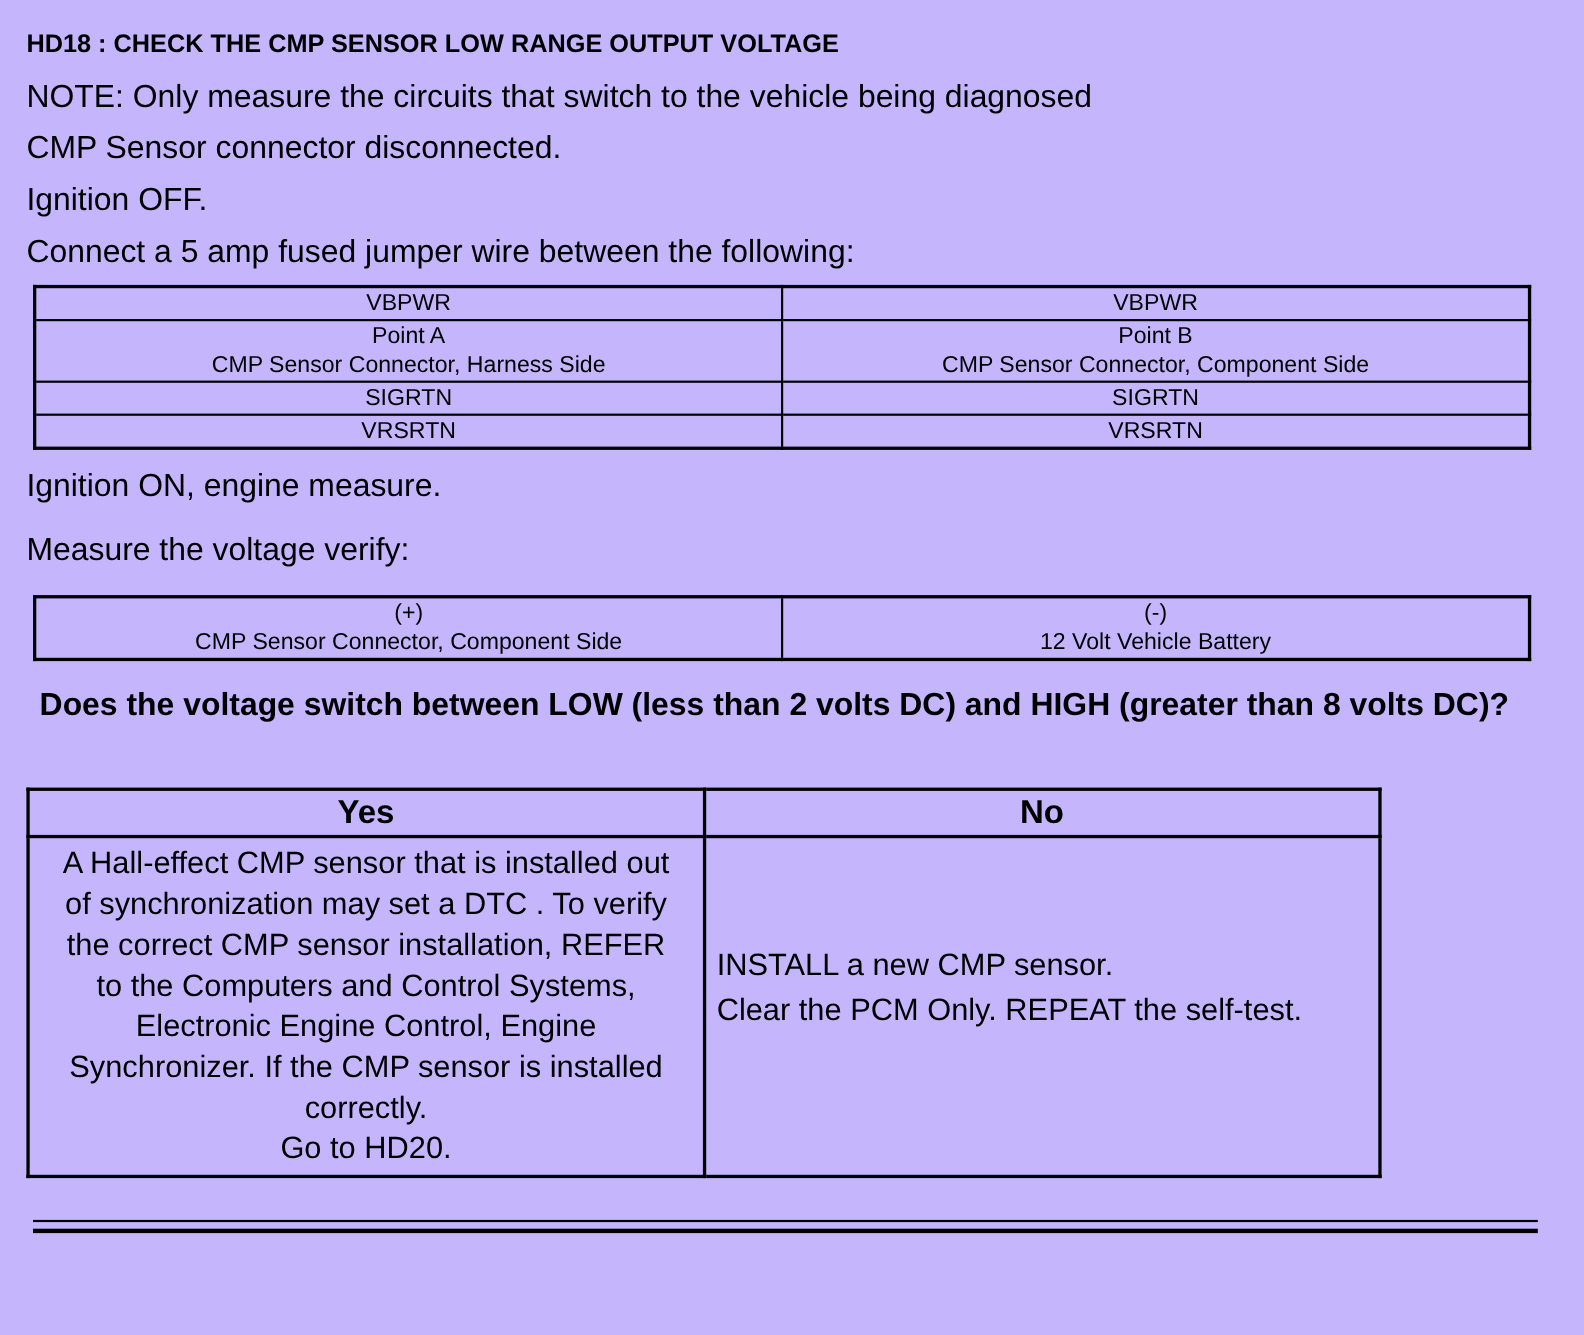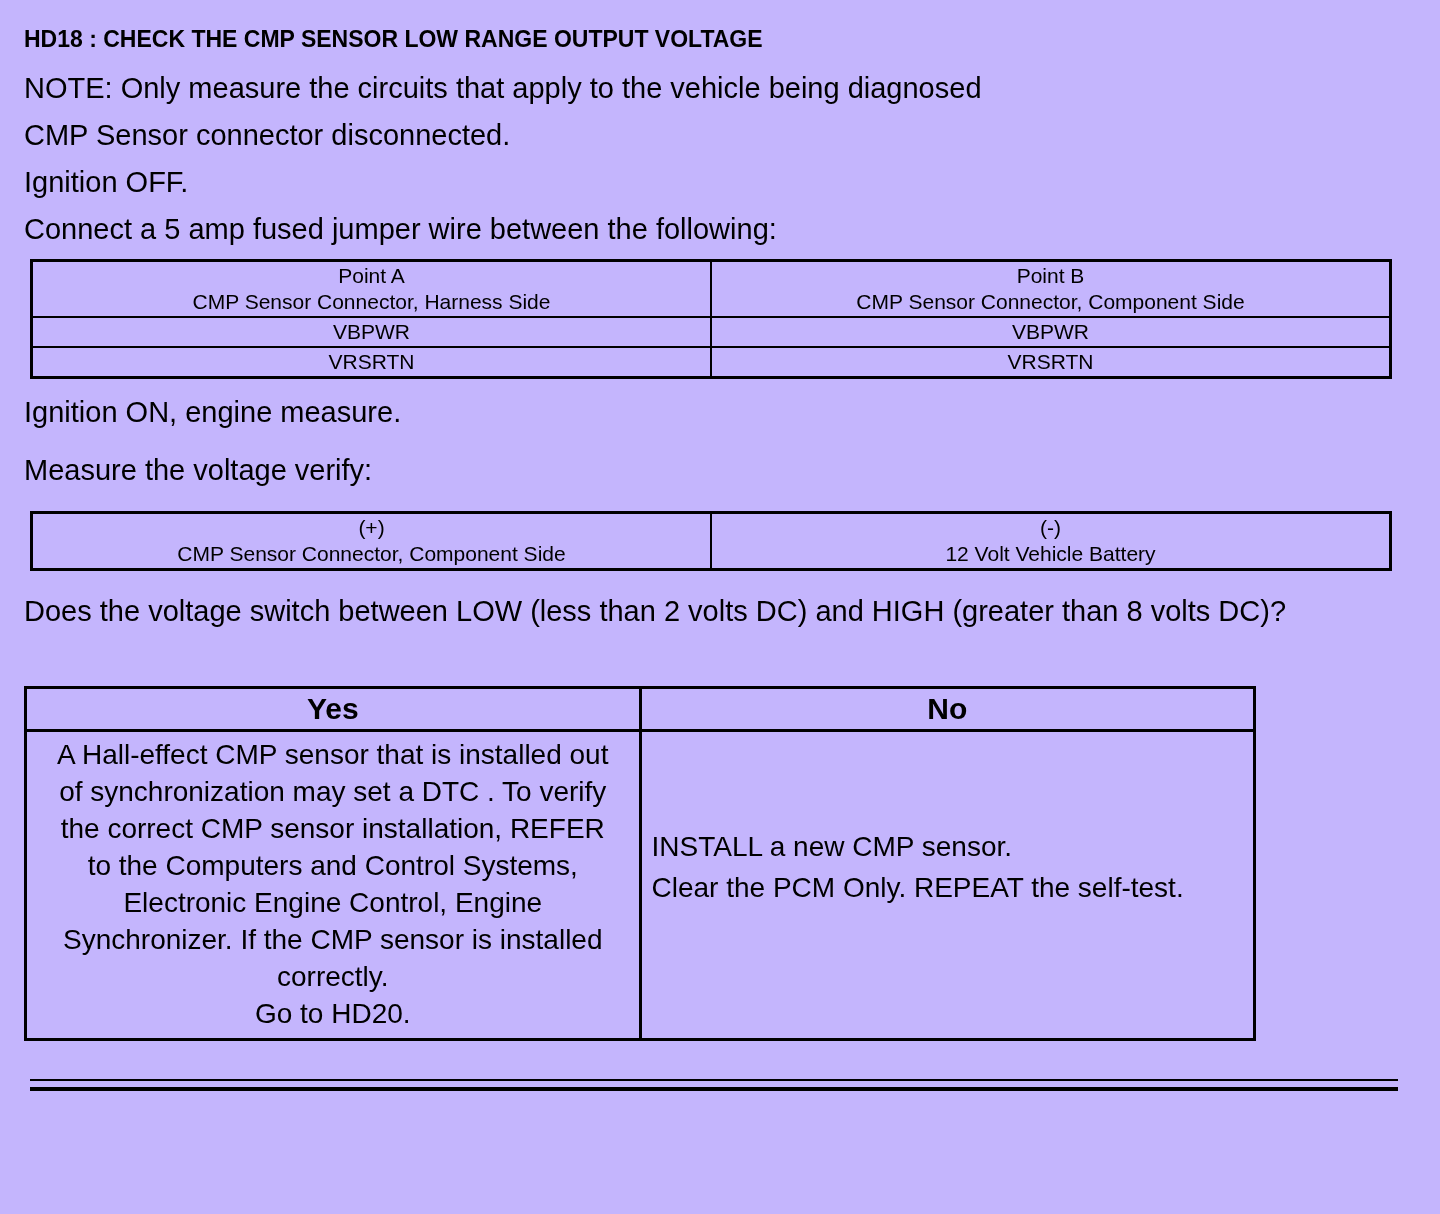--- a/index.html
+++ b/index.html
@@ -69,64 +69,68 @@
   .no-cell {
     font-size: 28px;
     line-height: 41px;
     text-align: left;
     vertical-align: middle;
     padding: 4px 10px 40px 10px;
     white-space: pre-line;
   }
   .question {
     font-size: 29px;
-    font-weight: normal;
+    font-weight: bold;
     line-height: 37px;
-    margin: 22px 0 0 0;
+    margin: 22px 0 0 12px;
     width: 1380px;
   }
   .bottom-rule {
     width: 1368px;
     height: 6px;
     margin: 38px 0 0 6px;
     border-top: 2px solid #000;
     border-bottom: 4px solid #000;
   }
 </style>
 </head>
 <body>
 
 <div class="page">
 
   <h1 class="title">HD18 : CHECK THE CMP SENSOR LOW RANGE OUTPUT VOLTAGE</h1>
 
-  <p class="body-line">NOTE: Only measure the circuits that apply to the vehicle being diagnosed</p>
+  <p class="body-line">NOTE: Only measure the circuits that switch to the vehicle being diagnosed</p>
   <p class="body-line">CMP Sensor connector disconnected.</p>
   <p class="body-line">Ignition OFF.</p>
   <p class="body-line">Connect a 5 amp fused jumper wire between the following:</p>
 
   <table class="data-table">
     <colgroup>
         <col style="width:50%">
         <col style="width:50%">
       </colgroup>
     <tbody>
       <tr>
+        <td>VBPWR</td>
+        <td>VBPWR</td>
+      </tr>
+      <tr>
         <td>
           <span class="hdr-line">Point A</span>
           <span class="hdr-line">CMP Sensor Connector, Harness Side</span>
         </td>
         <td>
           <span class="hdr-line">Point B</span>
           <span class="hdr-line">CMP Sensor Connector, Component Side</span>
         </td>
       </tr>
       <tr>
-        <td>VBPWR</td>
-        <td>VBPWR</td>
+        <td>SIGRTN</td>
+        <td>SIGRTN</td>
       </tr>
       <tr>
         <td>VRSRTN</td>
         <td>VRSRTN</td>
       </tr>
     </tbody>
   </table>
 
   <p class="mid-line">Ignition ON, engine measure.</p>
   <p class="mid-line">Measure the voltage verify:</p>

